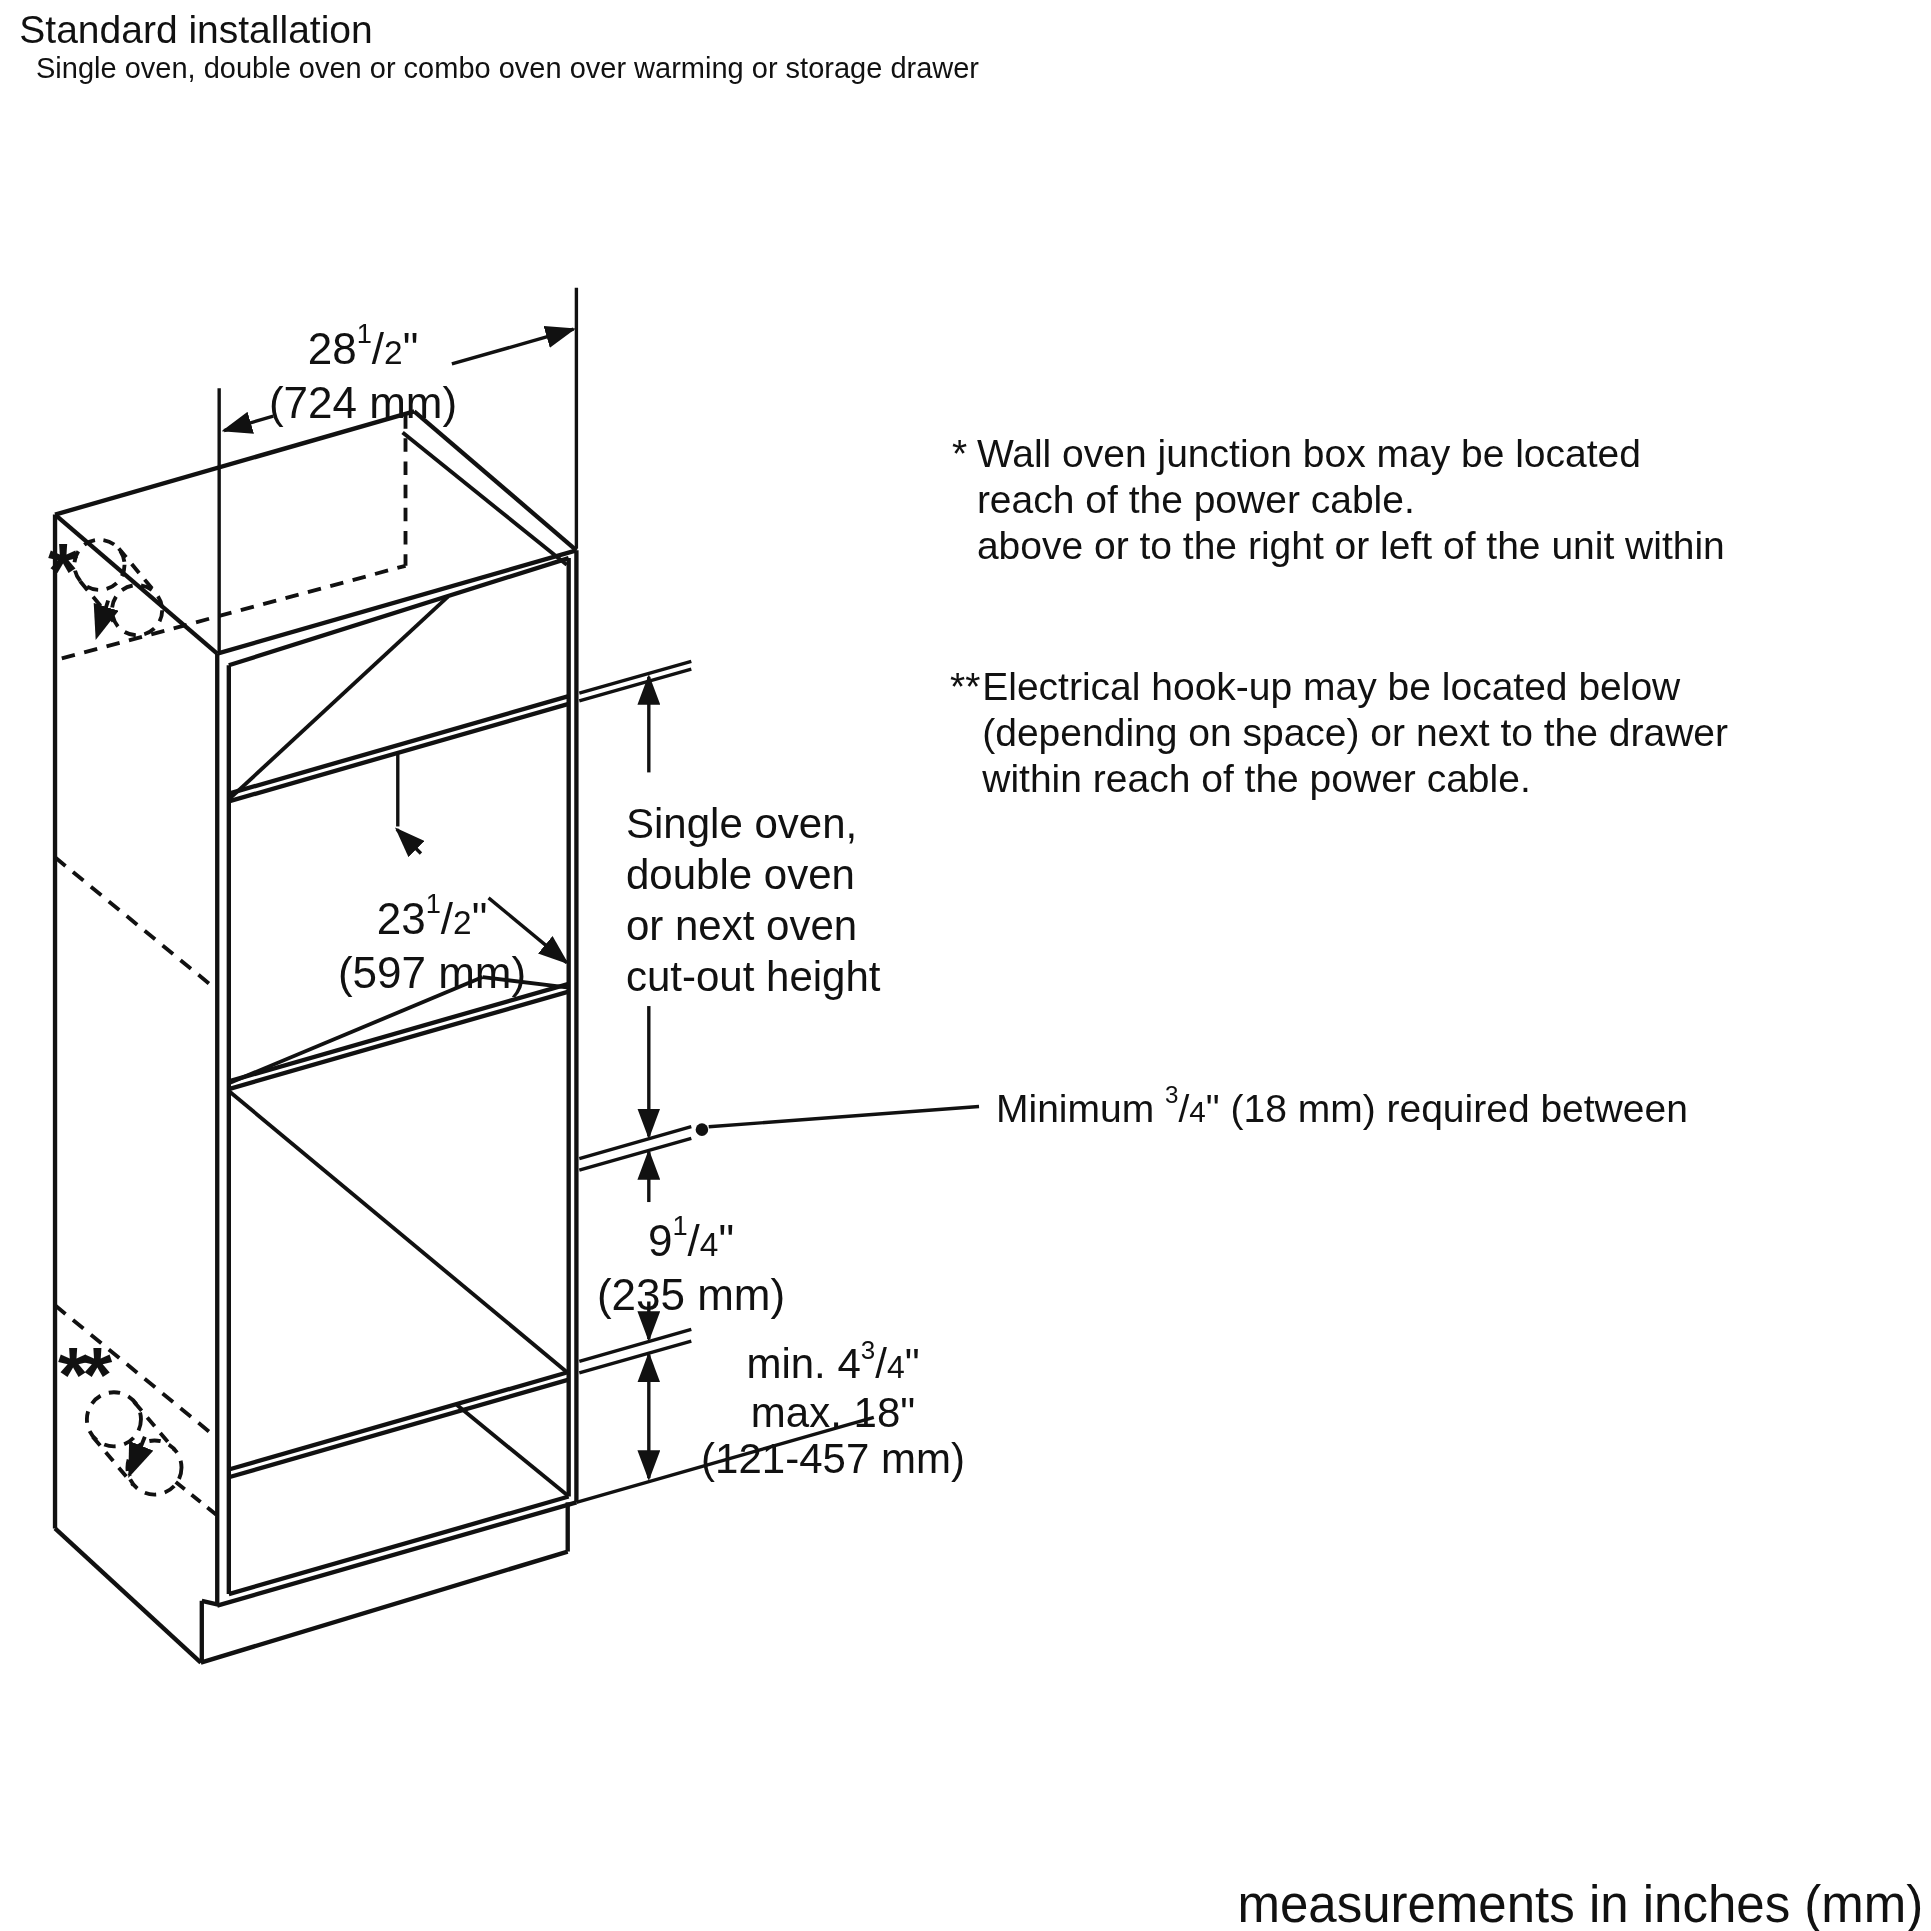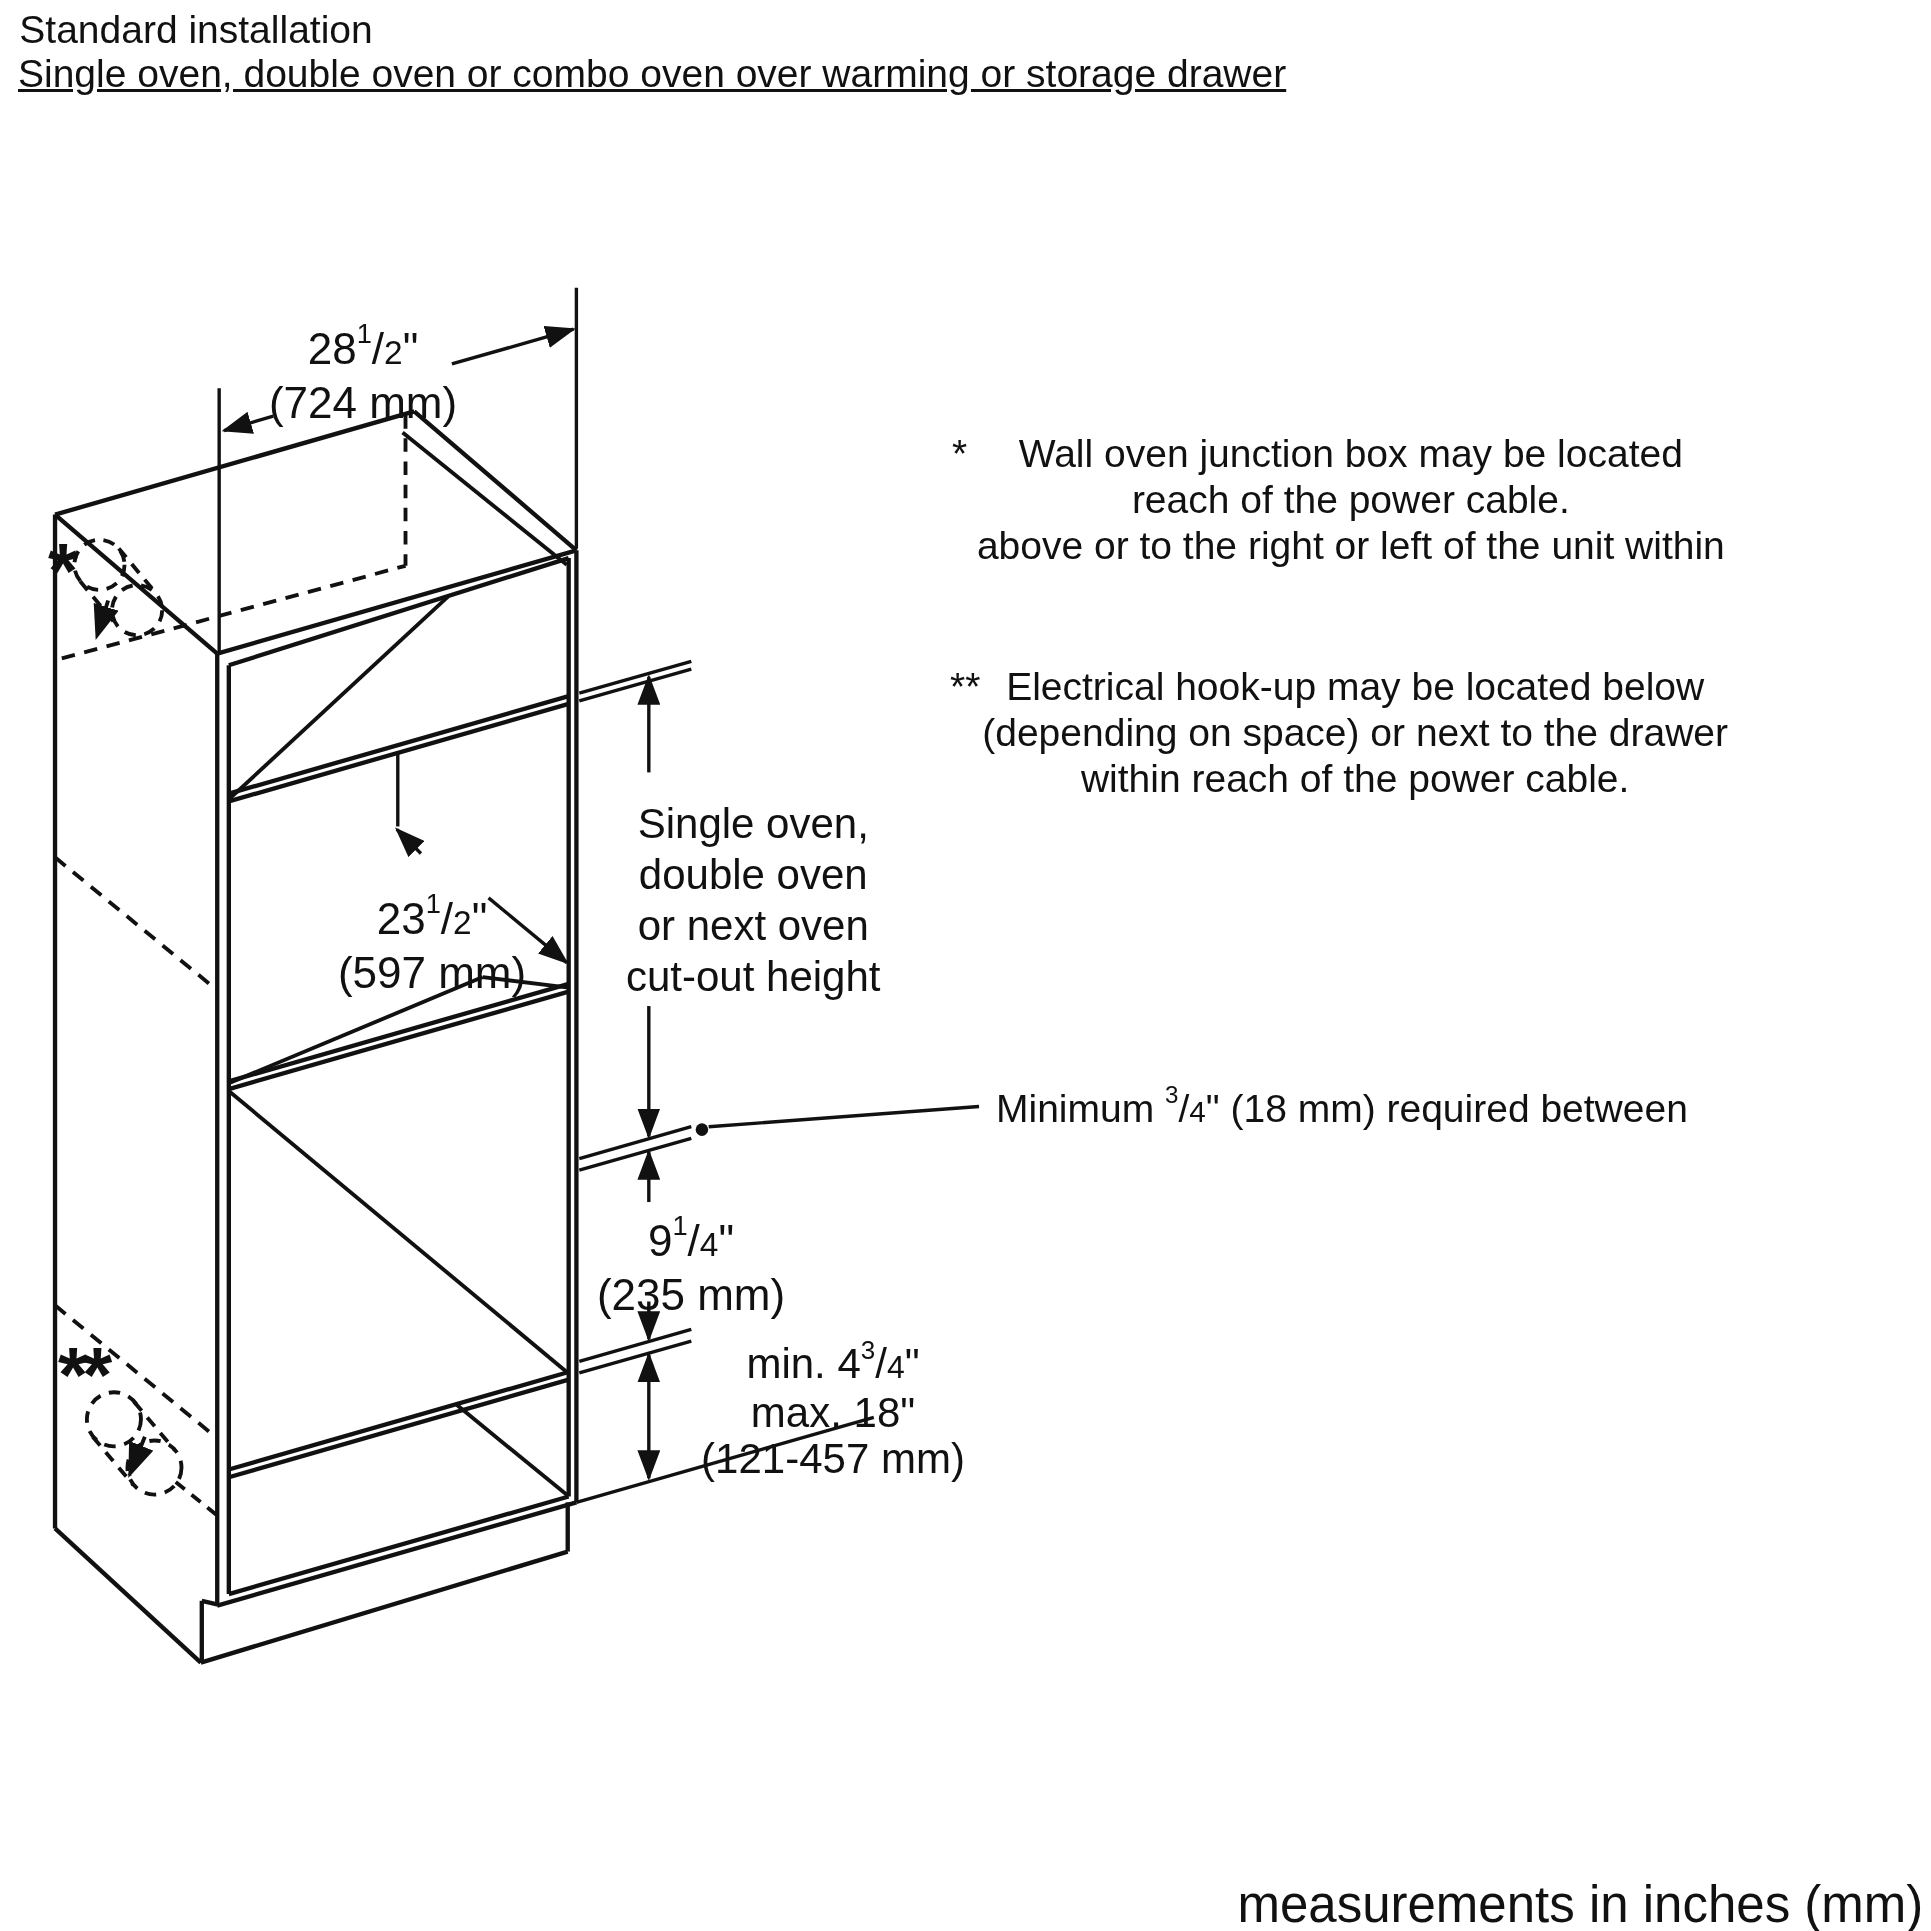--- a/index.html
+++ b/index.html
@@ -1,21 +1,21 @@
 <!DOCTYPE html>
 <html><head>
 <meta charset="utf-8">
 <style>
   html,body{margin:0;padding:0;background:#ffffff;}
   .page{position:relative;width:1931px;height:1931px;background:#ffffff;overflow:hidden;
         font-family:"Liberation Sans", sans-serif;color:#111111;}
   svg.diagram{position:absolute;left:0;top:0;}
-  .txt{position:absolute;white-space:nowrap;color:#111111;text-align:center;}
+  .txt{position:absolute;white-space:nowrap;color:#111111;}
   .title1{left:19.3px;top:7.7px;font-size:39px;}
-  .title2{left:18px;top:52px;font-size:39px;text-decoration:underline;}
+  .title2{left:36px;top:52px;font-size:29px;}
   .dimlbl{font-size:44px;line-height:50px;text-align:center;transform:translateX(-50%);}
   .w-lbl{left:363px;top:309px;}
   .o-lbl{left:432px;top:879px;}
   .g-lbl{left:691px;top:1201px;}
   .r-lbl{left:833px;top:1327px;font-size:42px;line-height:46px;}
   .cutlbl{left:626px;top:798px;font-size:42px;line-height:51px;}
   .note{font-size:39px;line-height:46px;display:flex;}
   .note .mk{flex:0 0 auto;}
   .n1{left:952px;top:431px;}
   .n2{left:950px;top:664px;}

